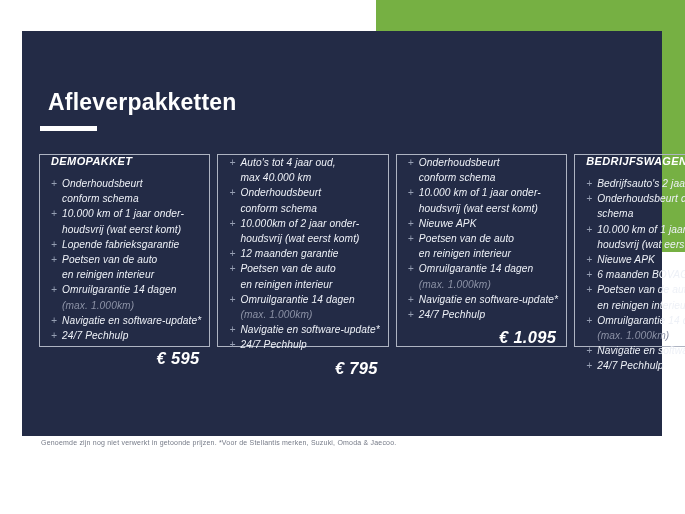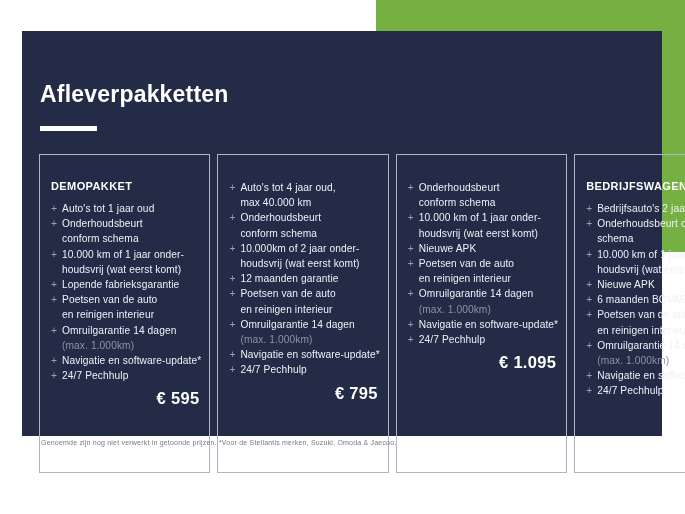--- a/index.html
+++ b/index.html
@@ -24,21 +24,21 @@
   }
   .panel {
     position: absolute;
     left: 22px; top: 31px;
     width: 640px; height: 405px;
     background: var(--navy);
   }
   .page-title {
     position: absolute;
     left: 18px; top: 50px;
-    margin: 0;
+    margin: 8px;
     font-size: 23px;
     font-weight: bold;
     color: #ffffff;
     letter-spacing: 0.2px;
   }
   .title-underline {
     position: absolute;
     left: 18px; top: 95px;
     width: 57px; height: 5px;
     background: #ffffff;
@@ -47,24 +47,25 @@
     position: absolute;
     left: 17px; top: 123px;
     width: 606px; height: 253px;
     display: flex;
     gap: 7px;
   }
   .card {
     flex: 1 1 0;
     border: 1px solid var(--card-border);
     box-sizing: border-box;
-    height: 319px;
-    padding: 25px 8px 12px 11px;
+    height: 193px;
+    padding: 0 8px 12px 11px;
     display: flex;
     flex-direction: column;
+    font-style: italic;
   }
   .card-title {
     font-size: 11px;
     font-weight: bold;
     color: #ffffff;
     letter-spacing: 0.4px;
     margin-bottom: 9px;
     white-space: nowrap;
   }
   .line {
@@ -107,21 +108,20 @@
 
 <div class="panel">
   <h1 class="page-title">Afleverpakketten</h1>
   <div class="title-underline"></div>
 
   <div class="cards">
 
     <div class="card">
       <div class="card-title">DEMOPAKKET</div>
       <div class="card-lines">
-          <div class="line bullet">Auto's tot 1 jaar oud</div>
           <div class="line bullet">Onderhoudsbeurt</div>
           <div class="line">conform schema</div>
           <div class="line bullet">10.000 km of 1 jaar onder-</div>
           <div class="line">houdsvrij (wat eerst komt)</div>
           <div class="line bullet">Lopende fabrieksgarantie</div>
           <div class="line bullet">Poetsen van de auto</div>
           <div class="line">en reinigen interieur</div>
           <div class="line bullet">Omruilgarantie 14 dagen</div>
           <div class="line dim">(max. 1.000km)</div>
           <div class="line bullet">Navigatie en software-update*</div>

